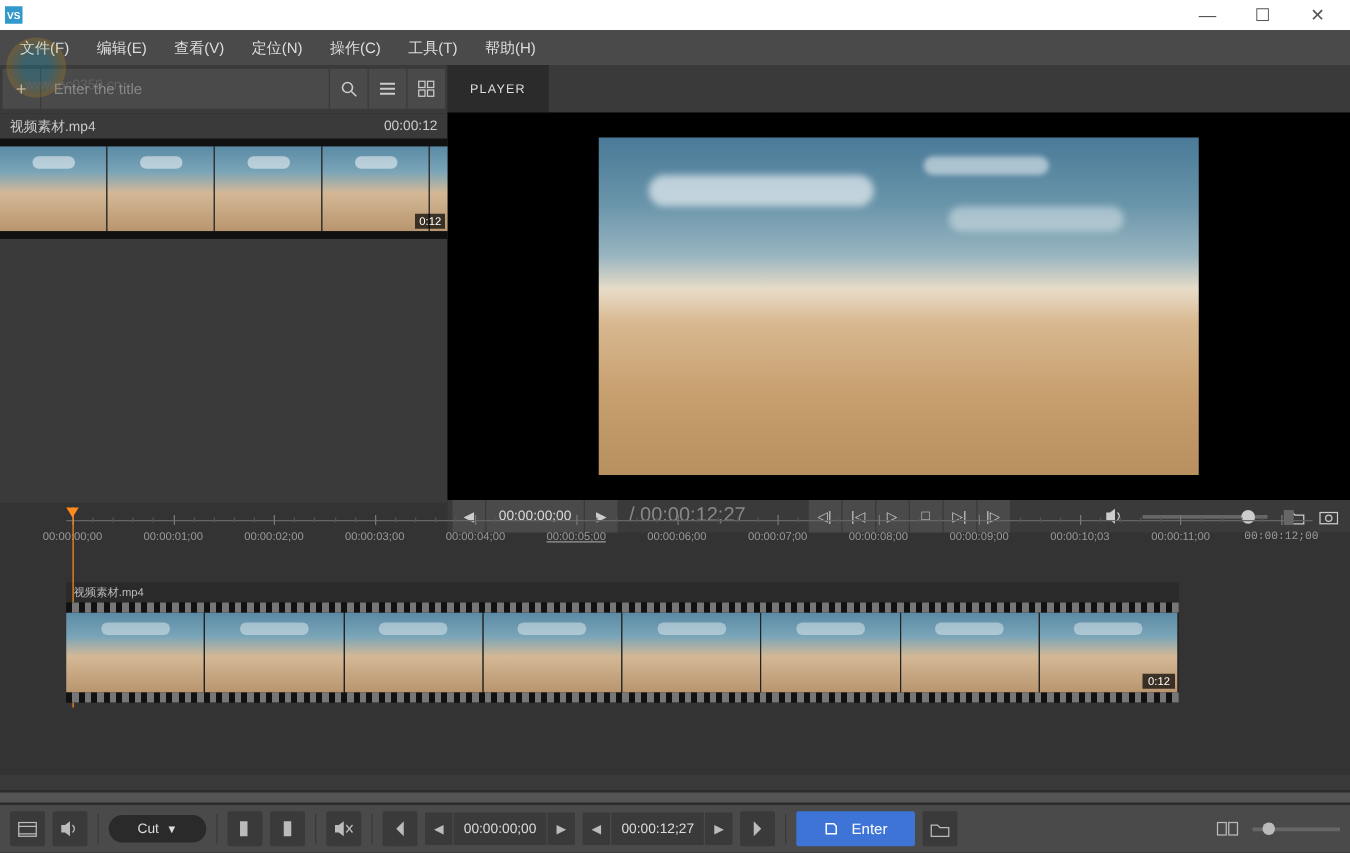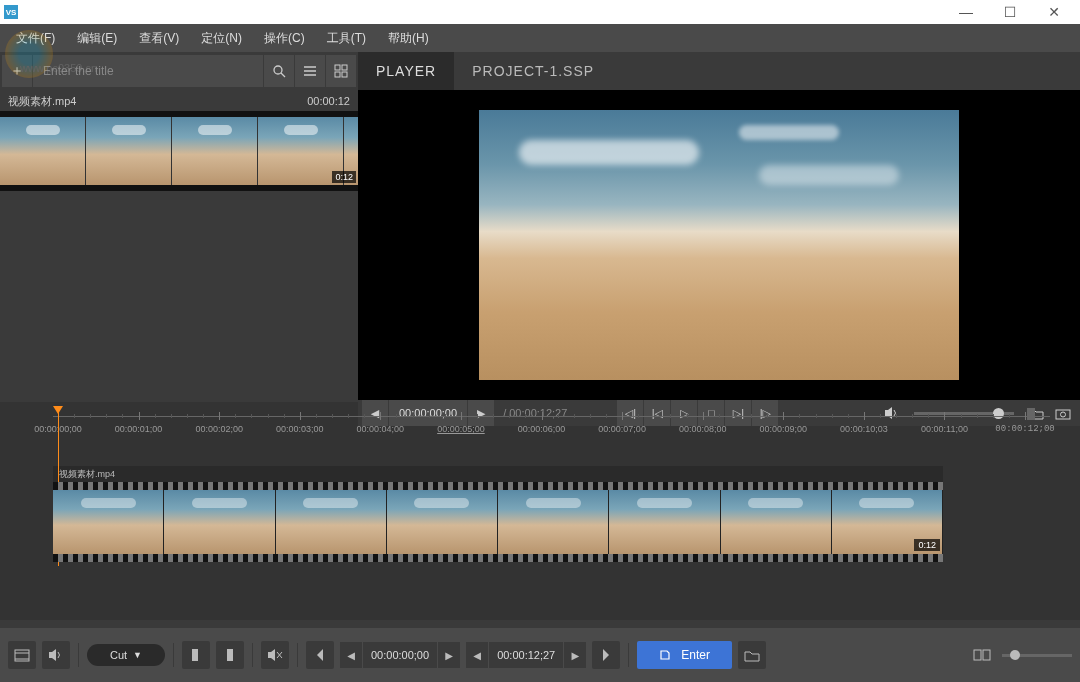--- a/index.html
+++ b/index.html
@@ -36,32 +36,32 @@
 .filmstrip::before, .filmstrip::after { content: ""; position: absolute; left: 0; right: 0; height: 6px; background-image: repeating-linear-gradient(90deg, #111 0, #111 4px, #666 4px, #666 8px); }
 .filmstrip::before { top: -6px; }
 .filmstrip::after { bottom: -6px; }
 .frame { flex: 0 0 86px; height: 68px; background: linear-gradient(to bottom, #5a8aa5 0%, #7aa5b8 30%, #d4b896 55%, #b8956e 100%); border-right: 1px solid #333; position: relative; }
 .frame .cloud { position: absolute; top: 8px; left: 30%; width: 40%; height: 10px; background: rgba(255,255,255,0.5); border-radius: 8px; }
 .filmstrip .badge { position: absolute; right: 2px; bottom: 2px; background: rgba(0,0,0,0.7); color: #fff; font-size: 9px; padding: 1px 3px; }
 
 
 .right-panel { flex: 1; background: #2b2b2b; display: flex; flex-direction: column; }
 .player-tabs { height: 38px; background: #3a3a3a; display: flex; align-items: center; }
-.ptab { padding: 12px 18px; height: 38px; display: flex; align-items: center; font-size: 14px; color: #bbb; letter-spacing: 1px; font-weight: 500; }
+.ptab { padding: 12px 18px; height: 38px; display: flex; align-items: center; font-size: 10px; color: #bbb; letter-spacing: 1px; font-weight: 500; }
 .ptab.active { background: #2b2b2b; color: #ddd; }
 .player-viewport { flex: 1; background: #000; display: flex; align-items: center; justify-content: center; padding: 20px 0; }
 .video-frame { width: 480px; height: 270px; background: linear-gradient(to bottom, #4a7a98 0%, #6a95aa 20%, #98b5c0 35%, #e8dcc8 45%, #d8b890 55%, #c8a070 75%, #b89060 100%); position: relative; overflow: hidden; }
 .video-frame .vcloud1 { position: absolute; top: 30px; left: 40px; width: 180px; height: 25px; background: rgba(255,255,255,0.6); border-radius: 40px; filter: blur(3px); }
 .video-frame .vcloud2 { position: absolute; top: 55px; right: 60px; width: 140px; height: 20px; background: rgba(255,255,255,0.4); border-radius: 40px; filter: blur(3px); }
 .video-frame .vcloud3 { position: absolute; top: 15px; right: 120px; width: 100px; height: 15px; background: rgba(255,255,255,0.5); border-radius: 40px; filter: blur(2px); }
 
 .player-controls { height: 30px; background: #3a3a3a; display: flex; align-items: center; padding: 0 4px; gap: 1px; }
 .pc-btn { width: 26px; height: 26px; background: #4a4a4a; display: flex; align-items: center; justify-content: center; color: #ccc; font-size: 11px; }
 .pc-time { height: 26px; background: #4a4a4a; padding: 0 10px; display: flex; align-items: center; font-size: 11px; color: #ddd; }
-.pc-total { color: #888; font-size: 11px; padding: 0 8px; }
+.pc-total { color: #888; font-size: 16px; padding: 0 8px; }
 .pc-gap { flex: 0 0 40px; }
 .pc-spacer { flex: 1; }
 .vol-track { width: 100px; height: 3px; background: #666; position: relative; margin: 0 8px; }
 .vol-thumb { position: absolute; right: 10px; top: -4px; width: 11px; height: 11px; background: #ccc; border-radius: 50%; }
 
 
 .timeline-area { background: #333; height: 218px; padding-top: 10px; }
 .ruler-row { position: relative; height: 54px; margin: 0 15px; }
 .ruler { position: absolute; left: 38px; right: 15px; top: 0; height: 26px; }
 .ruler-line { position: absolute; left: 0; right: 0; top: 4px; height: 1px; background: #666; }
@@ -76,21 +76,21 @@
 .track-label { height: 16px; background: #2a2a2a; font-size: 9px; color: #bbb; padding: 2px 6px; }
 .track-strip { height: 80px; display: flex; border-top: 8px solid #111; border-bottom: 8px solid #111; position: relative; }
 .track-strip::before, .track-strip::after { content: ""; position: absolute; left: 0; right: 0; height: 8px; background-image: repeating-linear-gradient(90deg, #111 0, #111 5px, #777 5px, #777 10px); z-index: 1; }
 .track-strip::before { top: -8px; }
 .track-strip::after { bottom: -8px; }
 .tframe { flex: 1; background: linear-gradient(to bottom, #5a8aa5 0%, #7aa5b8 30%, #d4b896 55%, #b8956e 100%); border-right: 1px solid #222; position: relative; }
 .tframe .cloud { position: absolute; top: 8px; left: 25%; width: 50%; height: 10px; background: rgba(255,255,255,0.4); border-radius: 10px; }
 .track-strip .badge { position: absolute; right: 3px; bottom: 3px; background: rgba(0,0,0,0.7); color: #fff; font-size: 9px; padding: 1px 4px; z-index: 2; }
 
 
-.bottom-bar { position: absolute; bottom: 0; left: 0; right: 0; height: 54px; background: #4a4a4a; display: flex; align-items: center; padding: 0 8px; gap: 6px; }
+.bottom-bar { position: absolute; bottom: 0; left: 0; right: 0; height: 38px; background: #4a4a4a; display: flex; align-items: center; padding: 0 8px; gap: 6px; }
 .bb-btn { width: 28px; height: 28px; background: #3a3a3a; display: flex; align-items: center; justify-content: center; color: #bbb; font-size: 13px; border-radius: 2px; }
 .bb-sep { width: 1px; height: 24px; background: #3a3a3a; margin: 0 2px; }
 .cut-pill { height: 22px; width: 78px; background: #2a2a2a; border-radius: 11px; display: flex; align-items: center; justify-content: center; gap: 6px; font-size: 11px; color: #ddd; }
 .bb-time { height: 26px; background: #3a3a3a; padding: 0 8px; display: flex; align-items: center; font-size: 11px; color: #ddd; }
 .bb-nav { width: 22px; height: 26px; background: #3a3a3a; display: flex; align-items: center; justify-content: center; color: #bbb; font-size: 10px; }
 .save-btn { height: 28px; padding: 0 22px; background: #3d74d6; color: #fff; display: flex; align-items: center; gap: 10px; font-size: 12px; font-weight: 500; border-radius: 2px; }
 .zoom-track { width: 70px; height: 3px; background: #666; position: relative; }
 .zoom-thumb { position: absolute; left: 8px; top: -4px; width: 10px; height: 10px; background: #bbb; border-radius: 50%; }
 .bb-spacer { flex: 1; }
 .hscroll { position: absolute; left: 0; right: 0; bottom: 38px; height: 12px; background: #2b2b2b; }
@@ -172,21 +172,20 @@
           </div>
         <div class="frame"></div>
         <div class="badge">0:12</div>
       </div>
     </div>
   </div>
 
   <div class="right-panel">
     <div class="player-tabs">
       <div class="ptab active">PLAYER</div>
-      <div class="ptab">PROJECT-1.SSP</div>
     </div>
     <div class="player-viewport">
       <div class="video-frame">
         <div class="vcloud1"></div>
           <div class="vcloud2"></div>
           <div class="vcloud3"></div>
       </div>
     </div>
     <div class="player-controls">
       <div class="pc-btn">◀</div>

